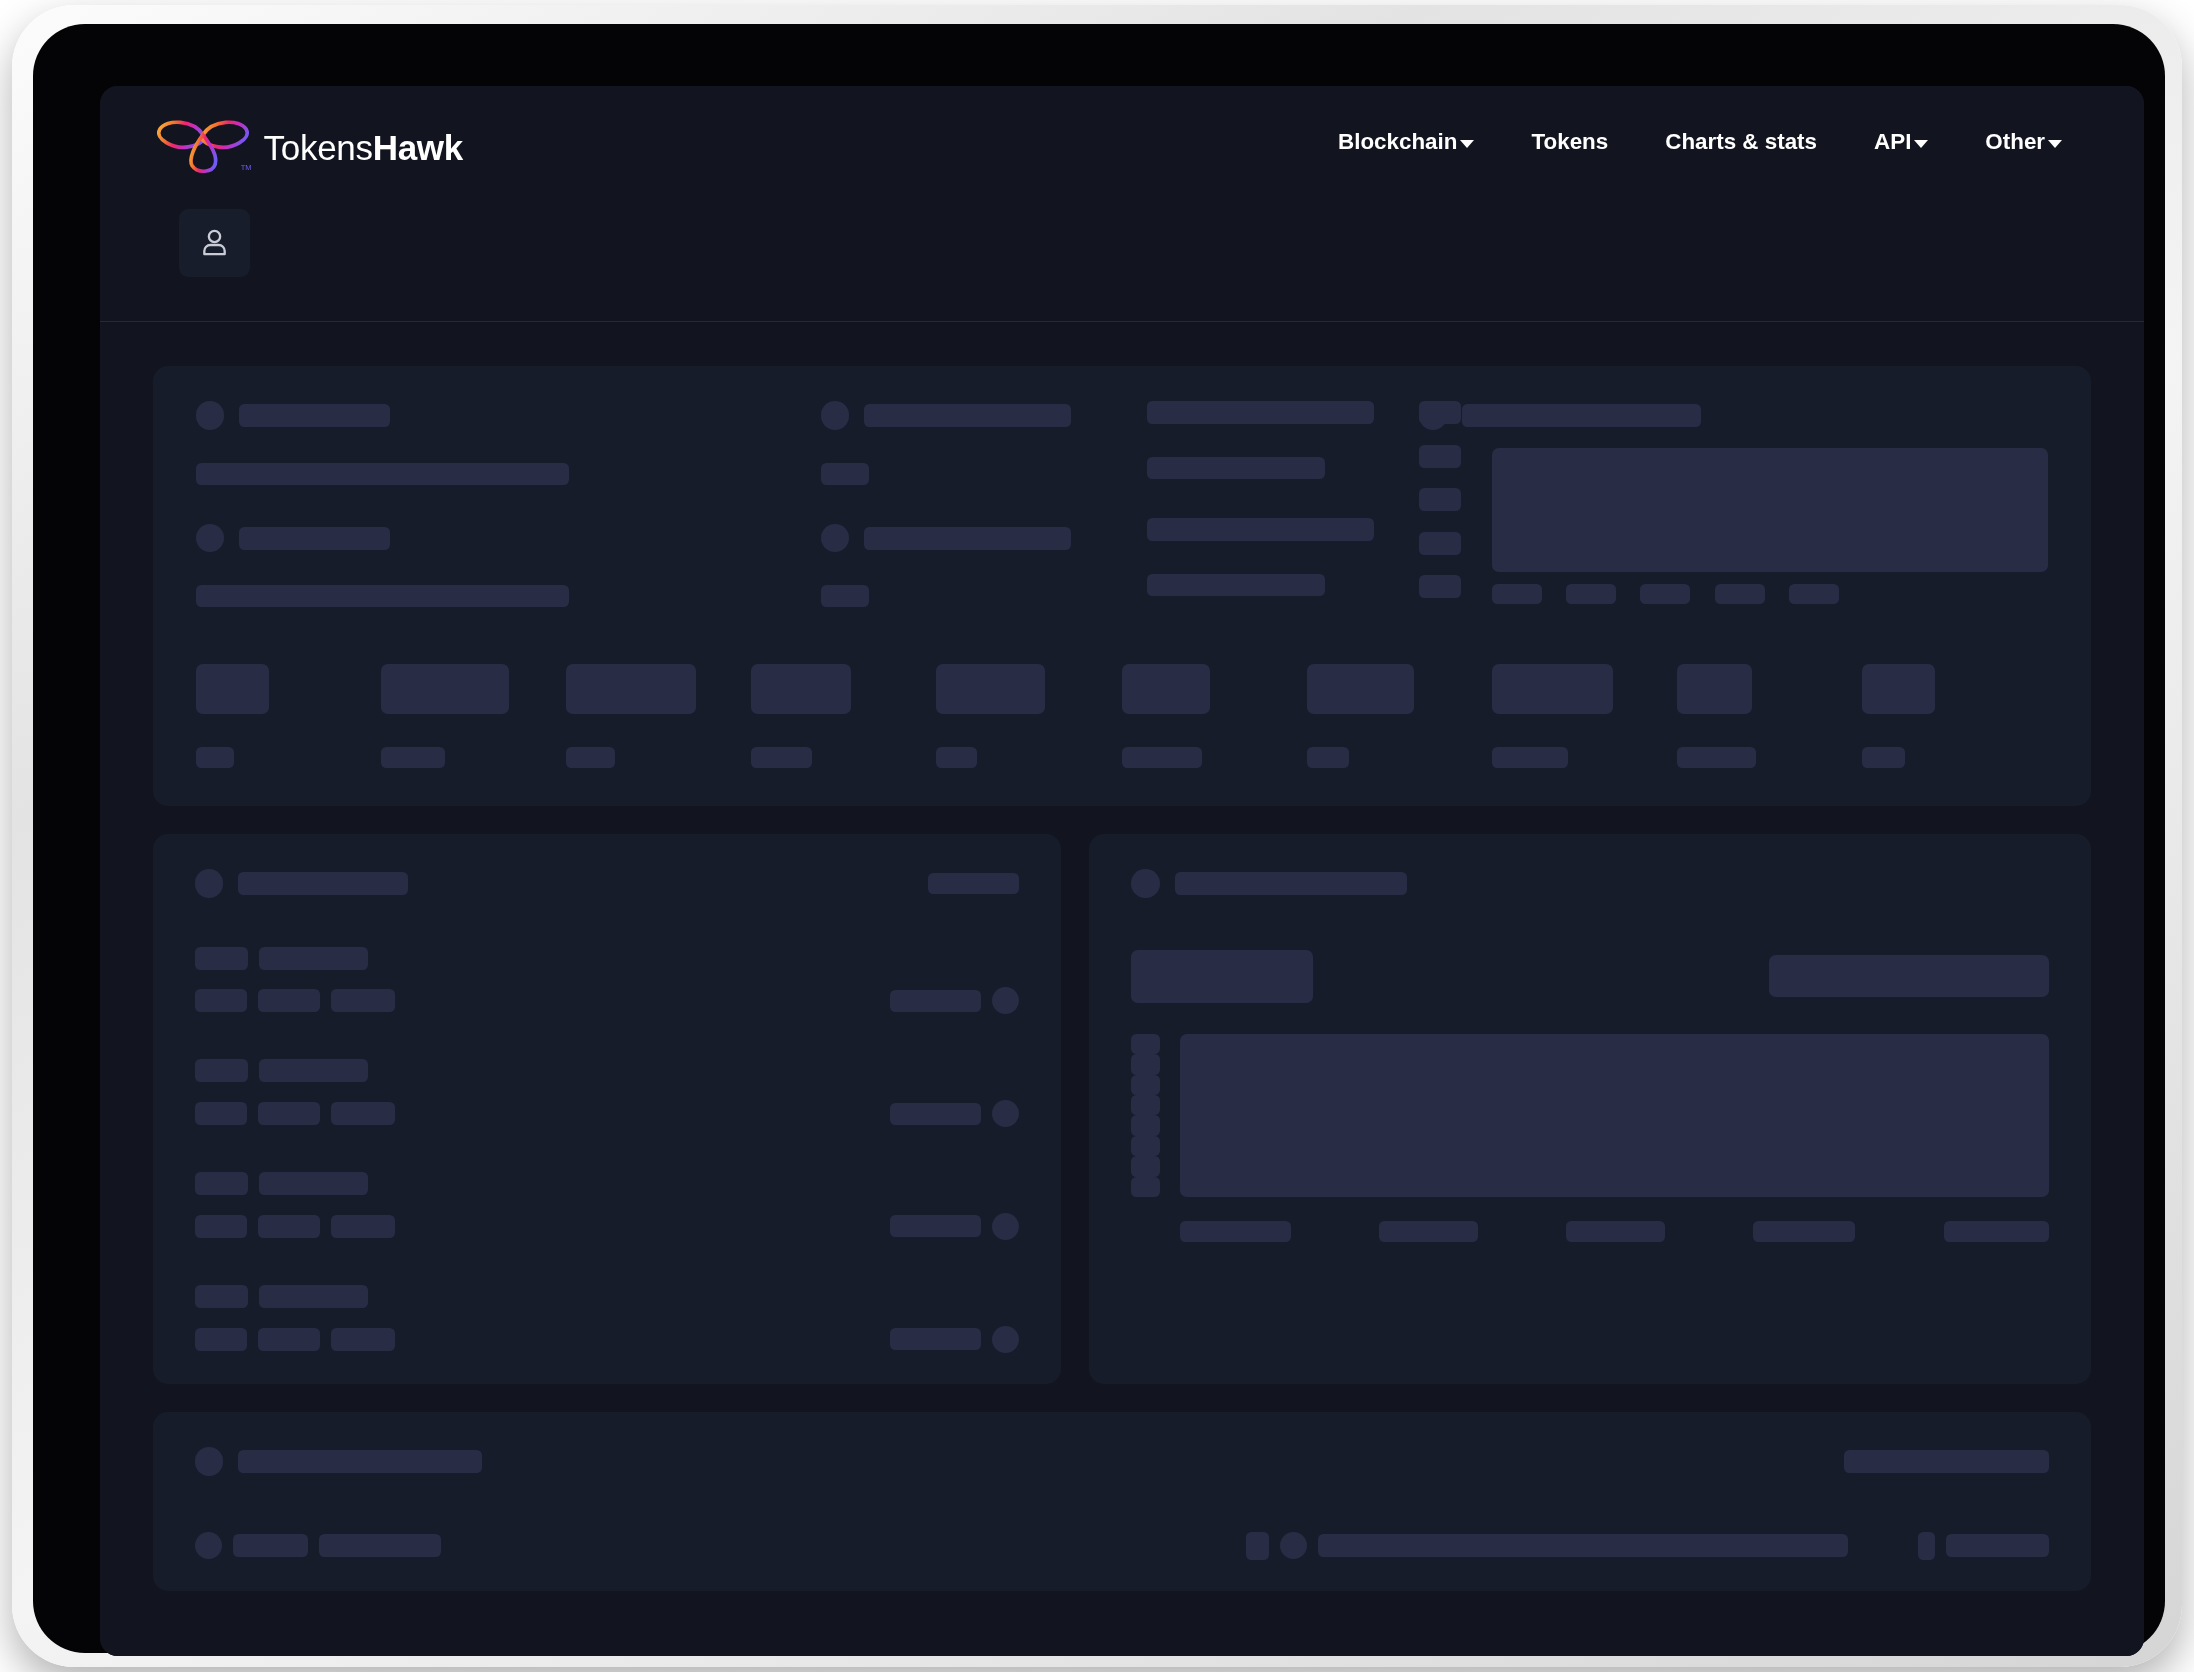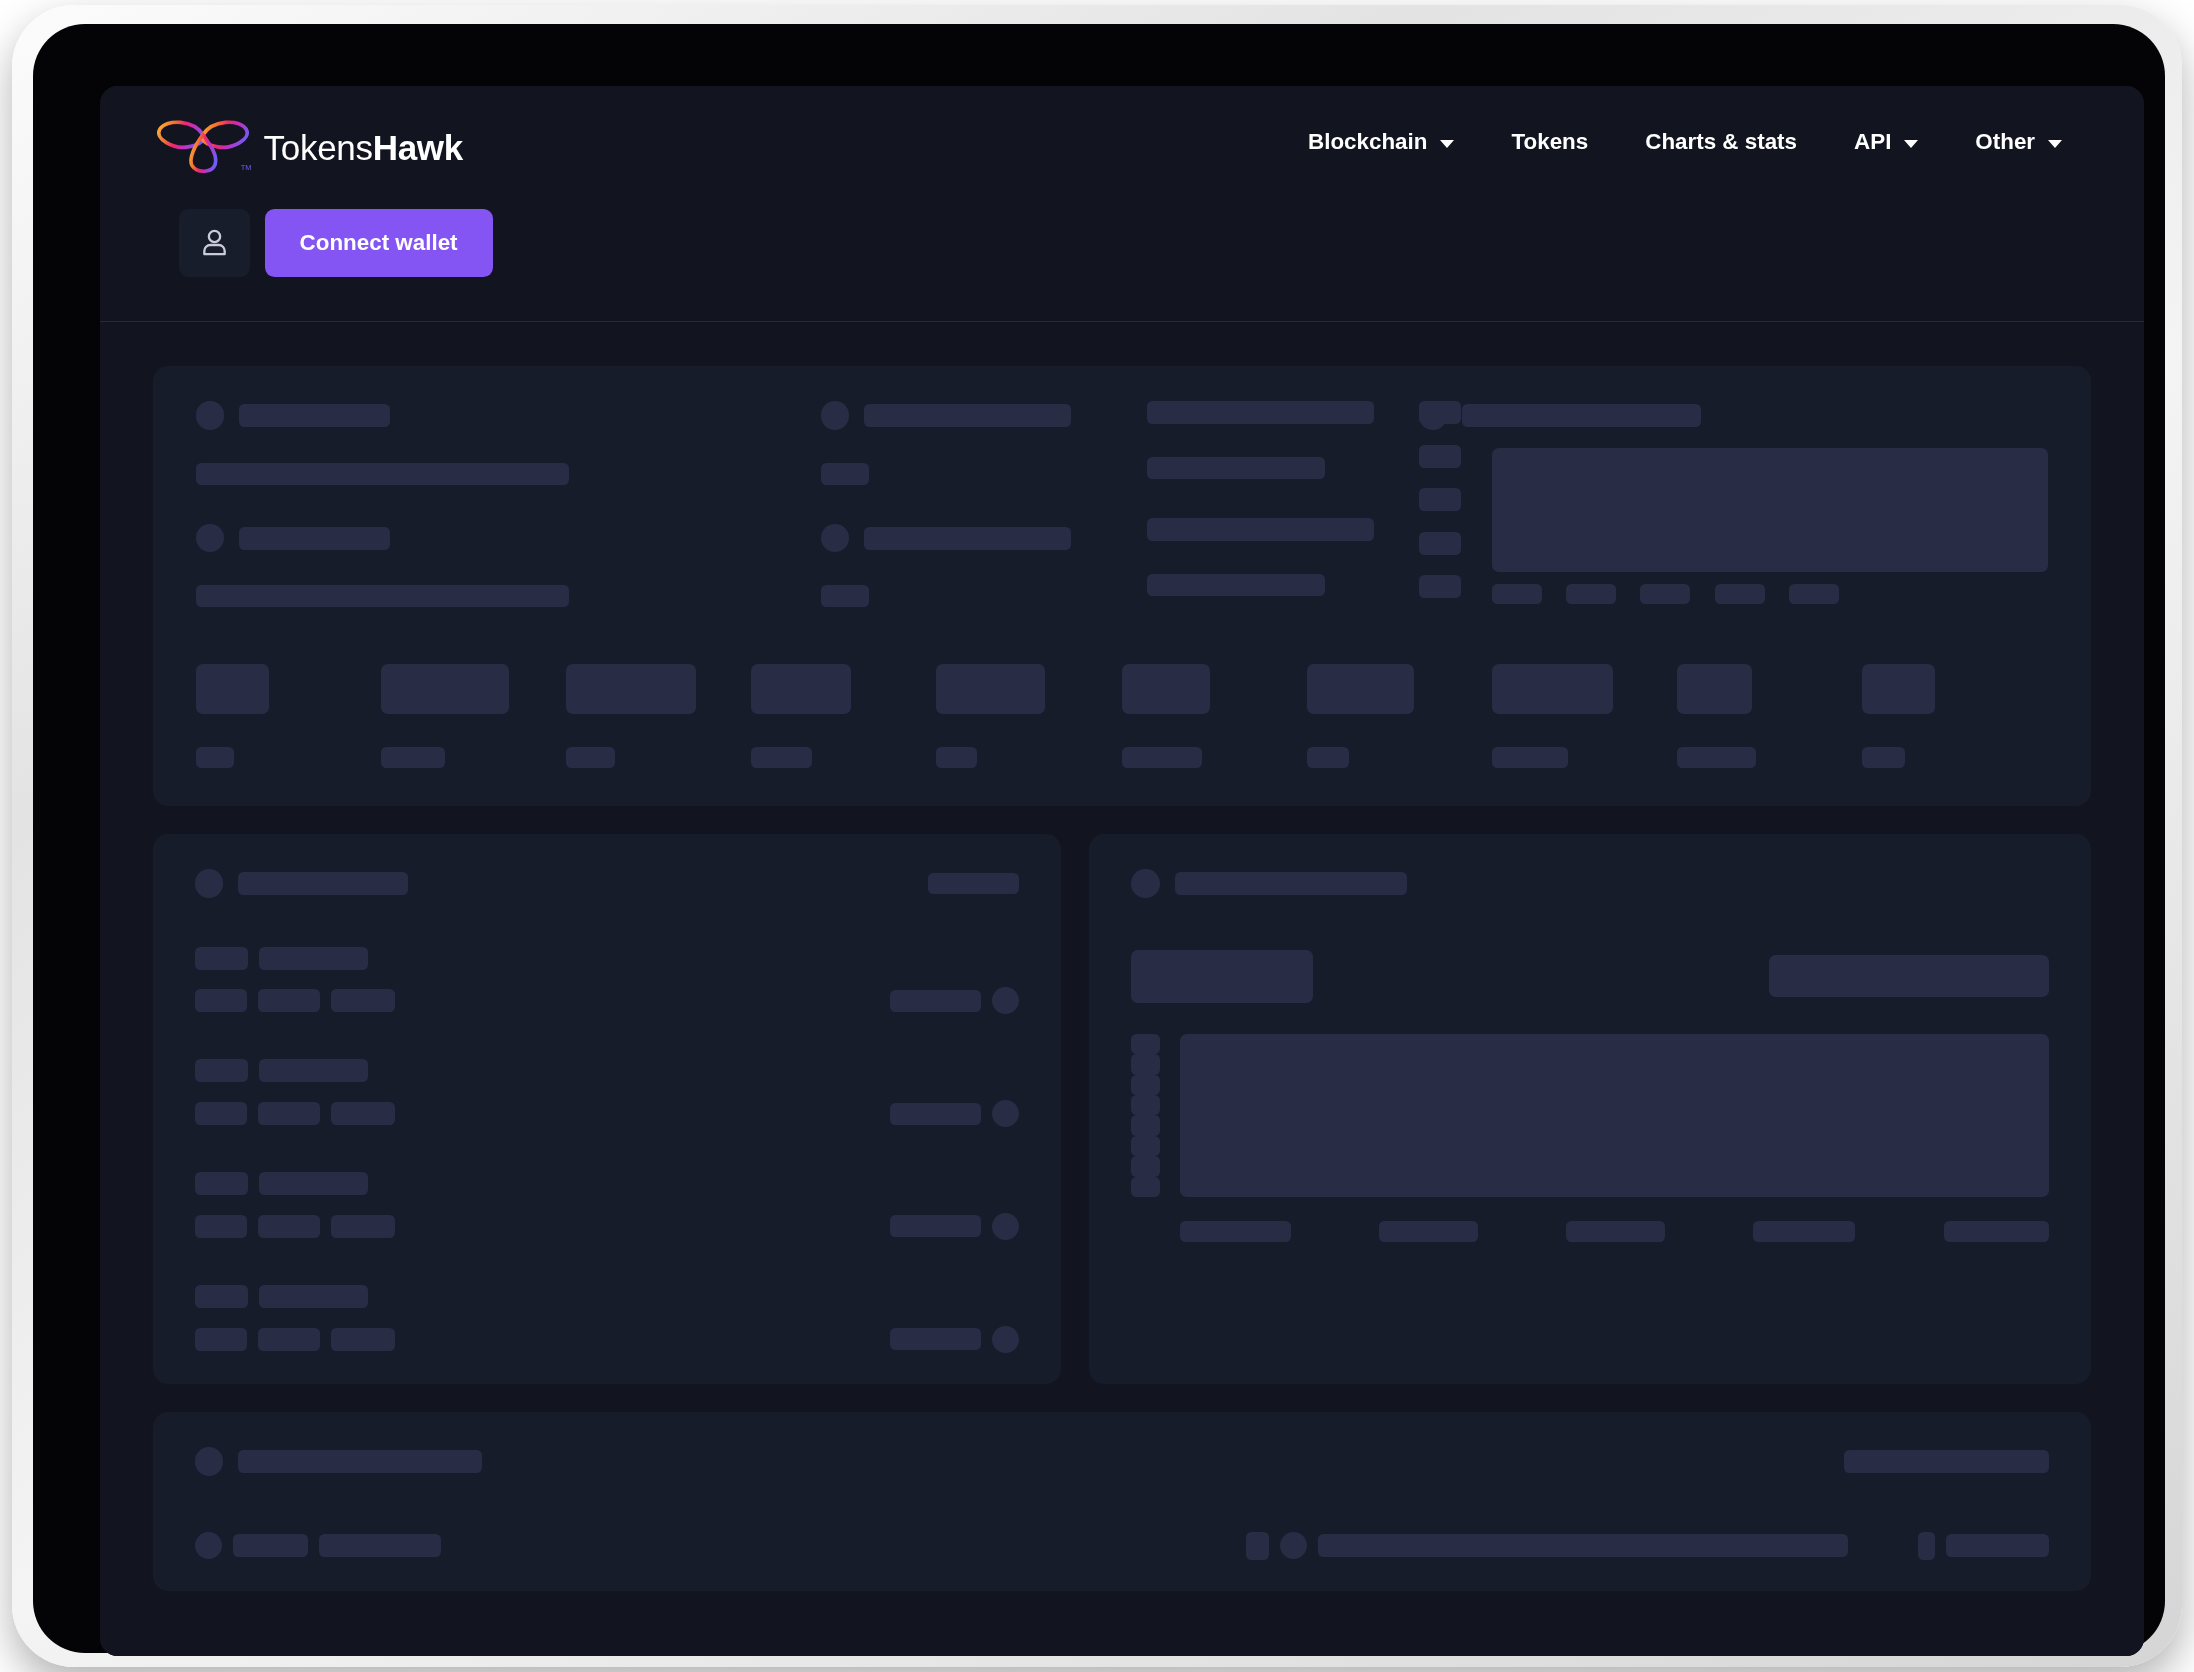--- a/index.html
+++ b/index.html
@@ -74,21 +74,21 @@
     letter-spacing: -0.3px;
     color: #ffffff;
     font-weight: 400;
     white-space: nowrap;
     padding-bottom: 6.8px;
   }
   #brand-name b { font-weight: 700; }
 
   #main-nav { display: flex; align-items: center; gap: 0; padding-bottom: 4.1px; }
   .nav-item {
-    display: flex; align-items: center; gap: 13px;
+    display: flex; align-items: center; gap: 3px;
     color: #ffffff;
     font-size: 22.4px;
     font-weight: 700;
     padding: 0 28.5px;
     white-space: nowrap;
     cursor: pointer;
   }
   .nav-caret {
     width: 0; height: 0;
     border-left: 7.5px solid transparent;
@@ -346,21 +346,20 @@
           <div id="search-row">
 
 
             <div id="account-button">
               <svg id="account-icon" viewBox="0 0 24 24">
                 <circle cx="12" cy="7.6" r="4.1" fill="none" stroke="#c9ccd6" stroke-width="1.7"></circle>
                 <path d="M4.6 20.4 v-2.2 a4.4 4.4 0 0 1 4.4-4.4 h6 a4.4 4.4 0 0 1 4.4 4.4 v2.2 z" fill="none" stroke="#c9ccd6" stroke-width="1.7" stroke-linejoin="round"></path>
               </svg>
             </div>
 
-            <button id="connect-wallet-button">Connect wallet</button>
           </div>
         </div>
 
         <div id="main-content">
 
           <div class="card" id="stats-card">
             <div id="stats-grid">
 
               <div class="stats-col" id="stats-col-a">
                 <div class="stat-head">

